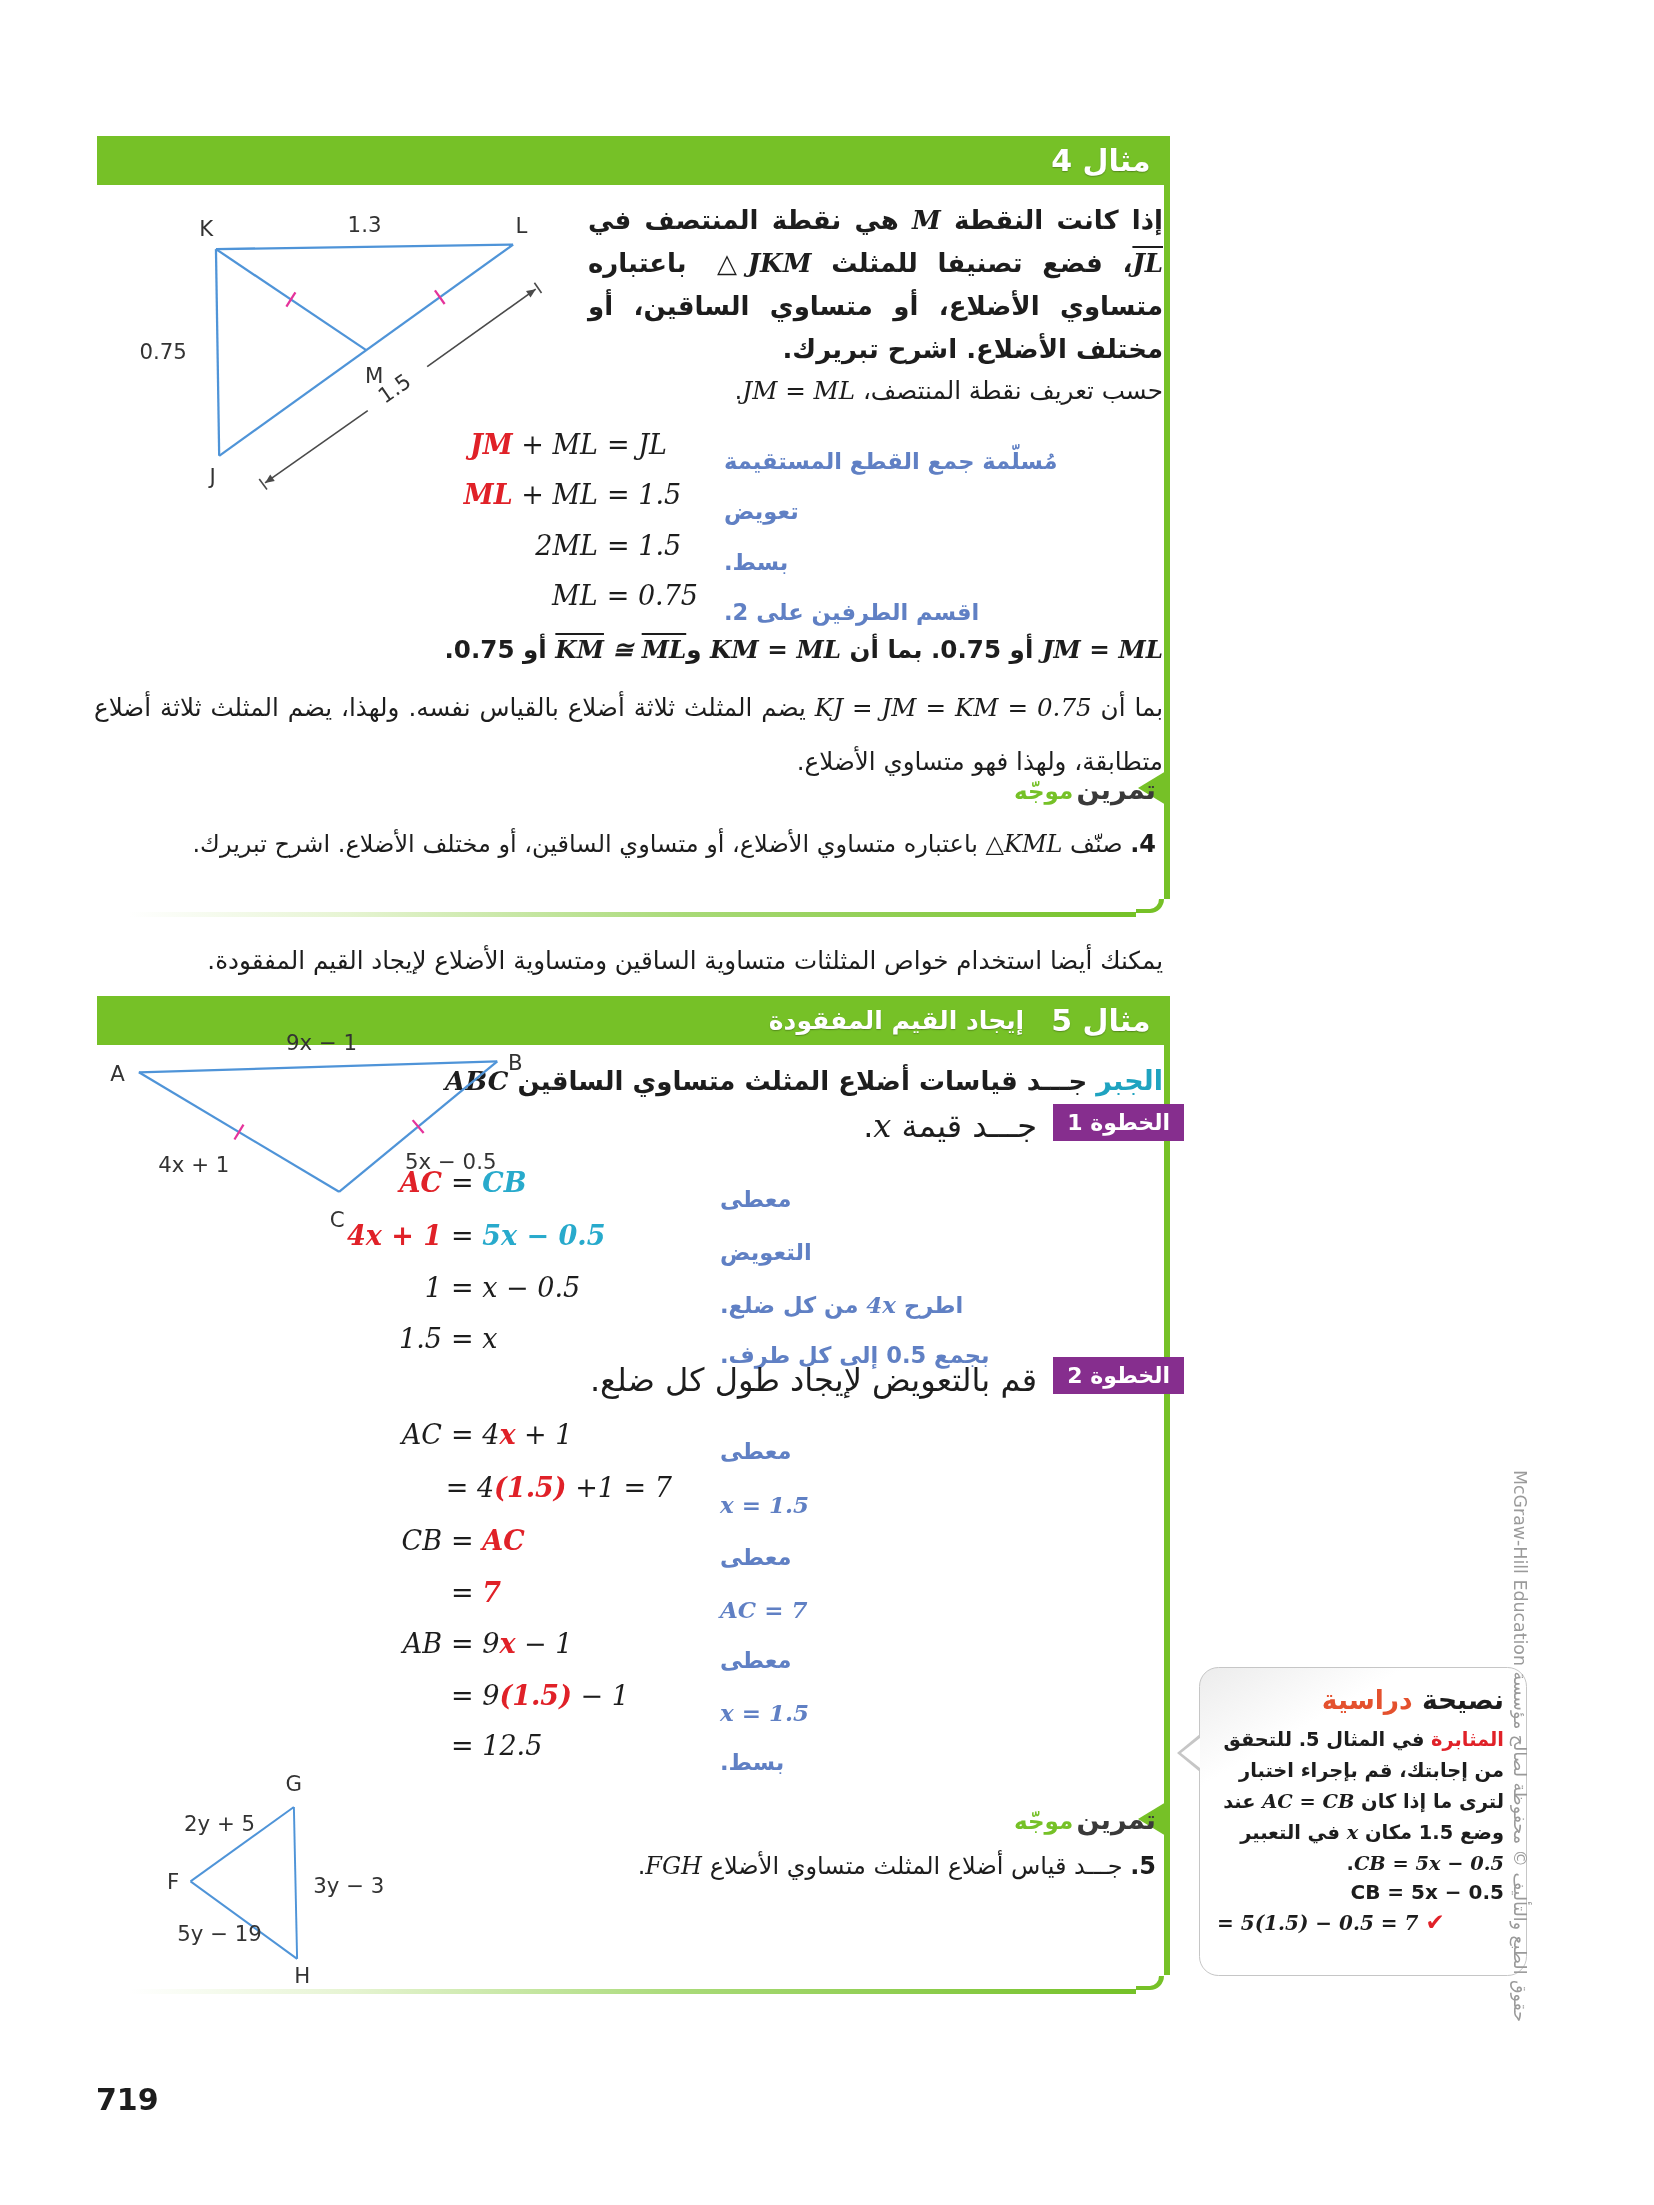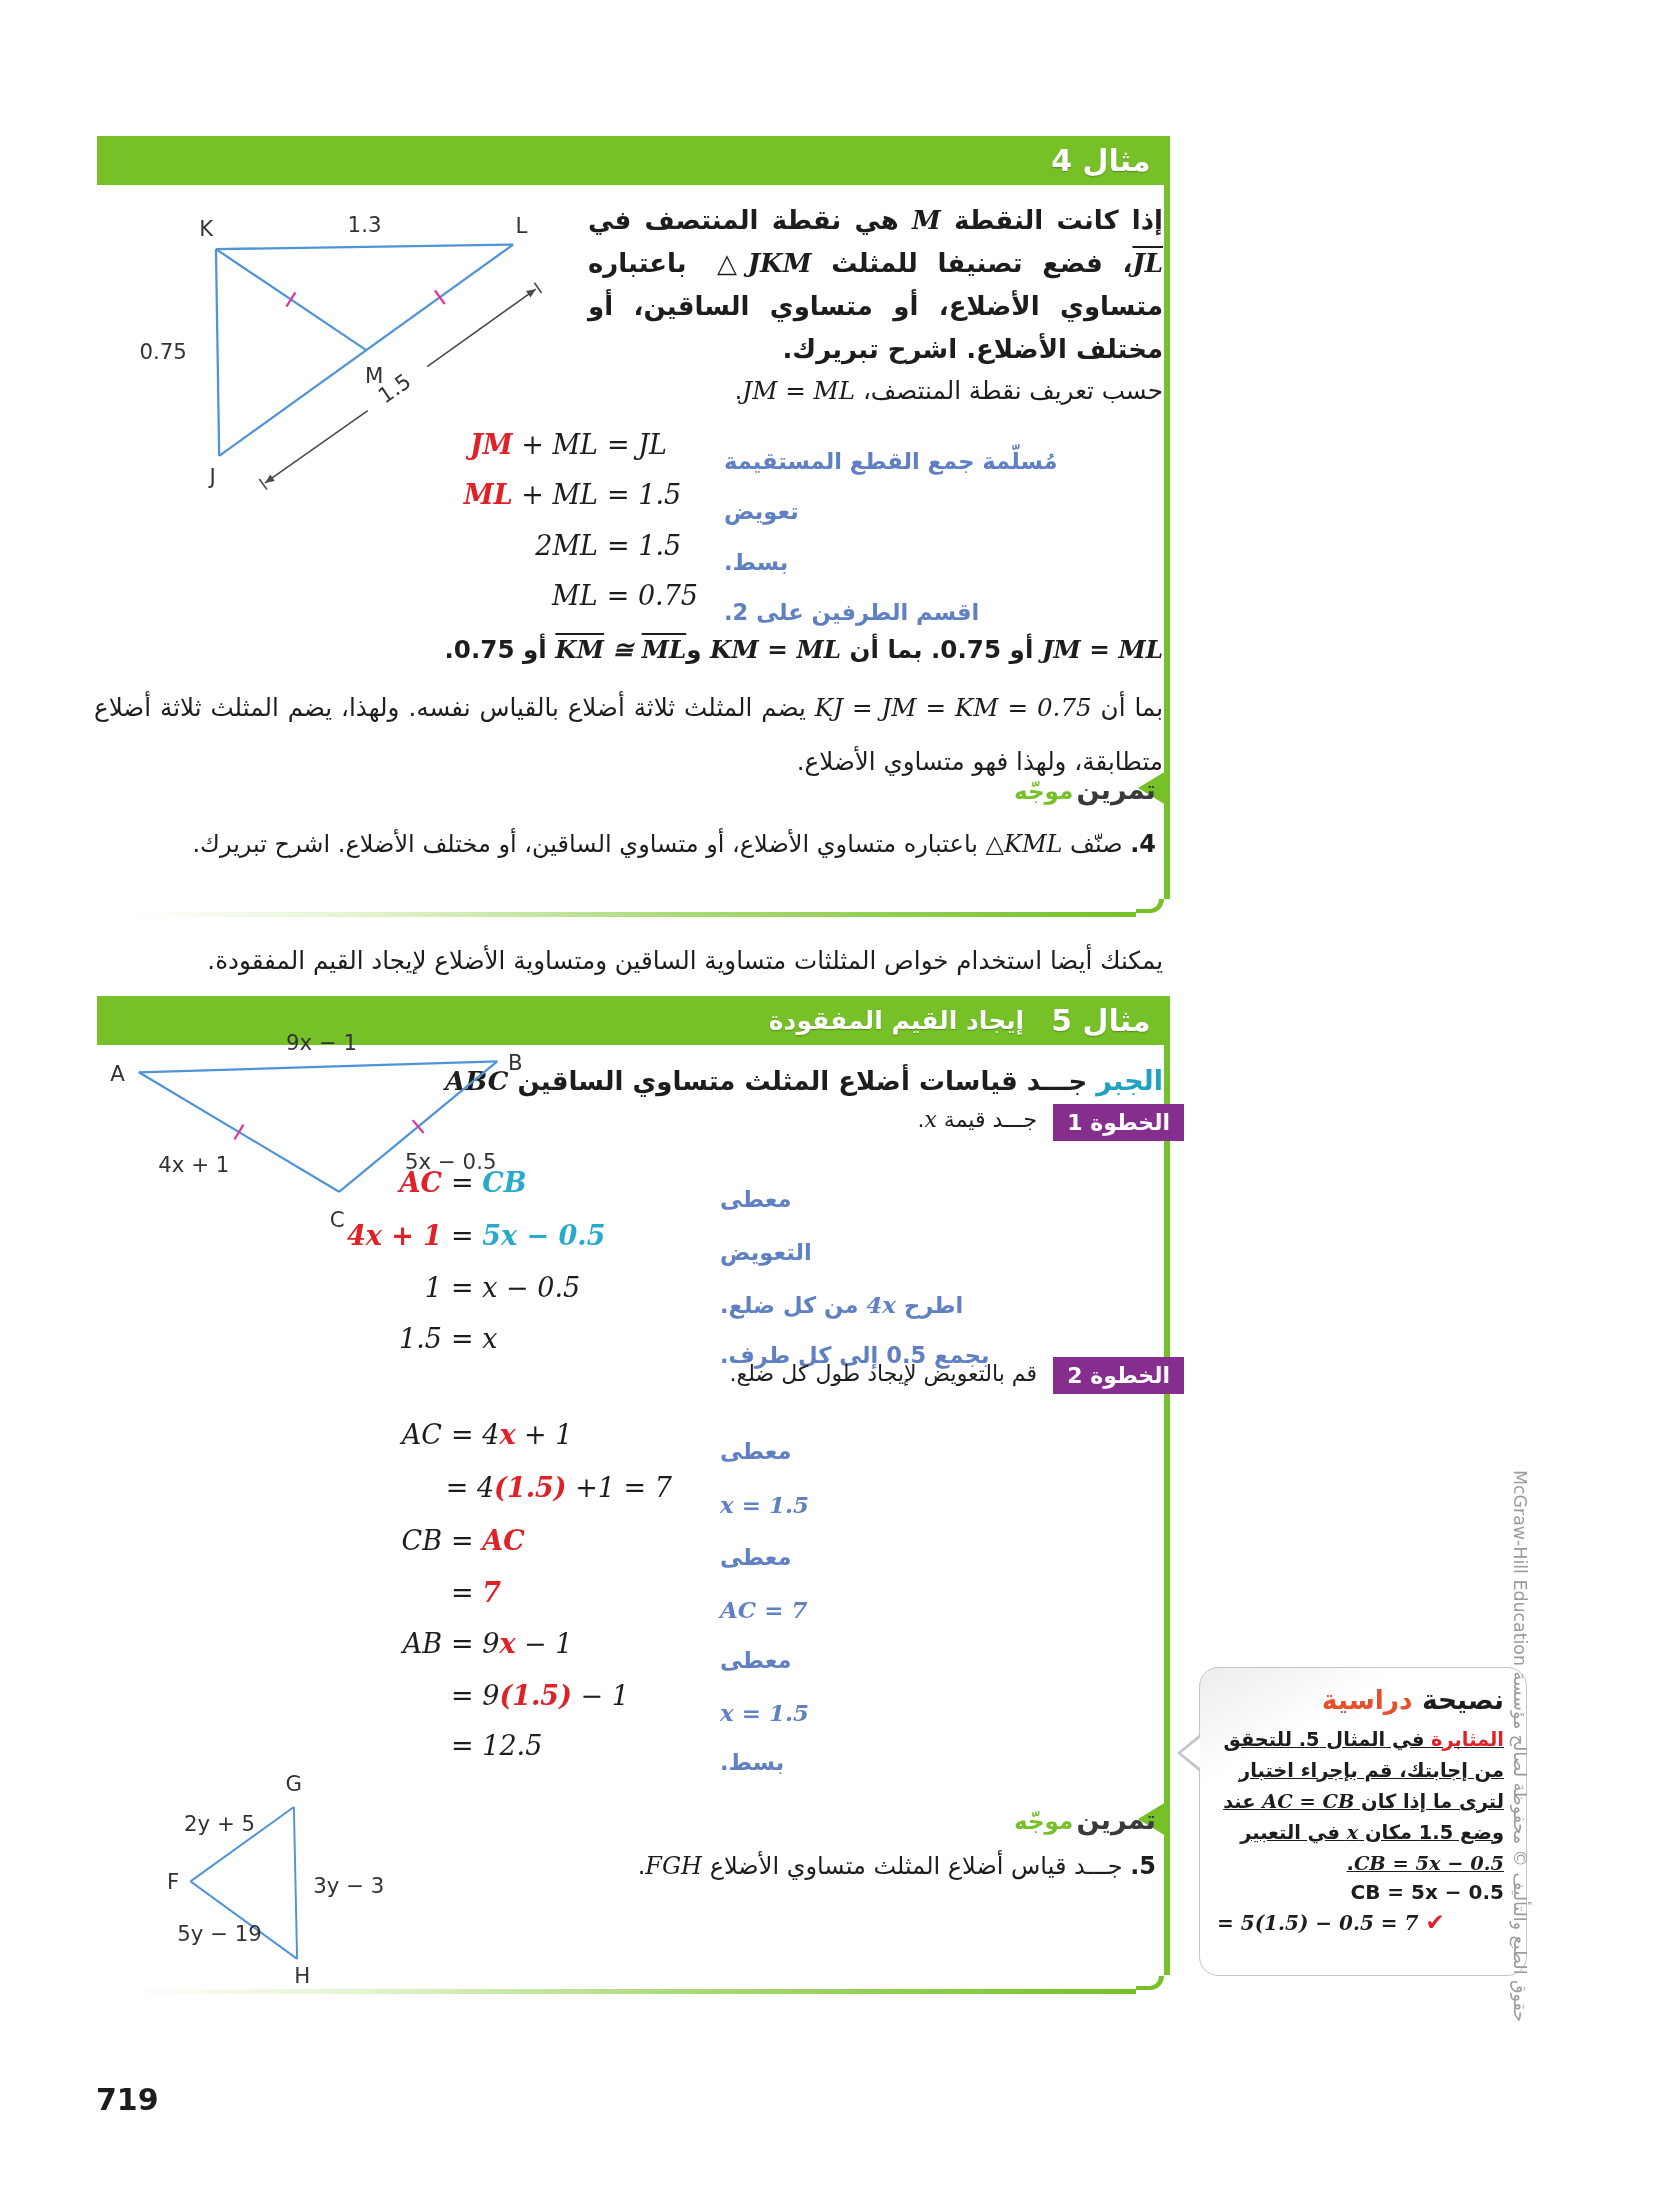--- a/index.html
+++ b/index.html
@@ -58,32 +58,32 @@
   
   .ghead{direction:rtl;white-space:nowrap;}
   .ghead .g1{font-size:27px;font-weight:bold;color:#3a3a3a;}
   .ghead .g2{font-size:23px;font-weight:bold;color:var(--green);margin-top:36px;}
   .gitem{direction:rtl;font-size:24px;white-space:nowrap;}
   .gitem b{font-weight:bold;}
 
   
   .stepbox{background:var(--purple);color:#fff;font-weight:bold;font-size:22px;
            padding:5.8px 14.2px;white-space:nowrap;}
-  .steptext{font-size:22px;direction:rtl;white-space:nowrap;}
+  .steptext{font-size:32px;direction:rtl;white-space:nowrap;}
 
   
   .algline{direction:rtl;white-space:nowrap;font-size:26px;font-weight:bold;}
   .algline .alg{color:var(--teal);font-size:27px;}
 
   
   .tipbox{left:1199px;top:1667px;width:328px;height:309px;background:linear-gradient(150deg,#ececec 0%,#ffffff 24%);
           border:1.9px solid #c6c6c6;border-radius:19.4px;padding:15.5px 22px 13px 17px;}
   .tiptitle{direction:rtl;font-size:26.5px;font-weight:bold;margin-bottom:9px;}
   .tiptitle .t2{color:#e4512e;}
-  .tipbody{direction:rtl;font-size:19.4px;font-weight:bold;line-height:1.6;text-decoration:underline;}
+  .tipbody{direction:rtl;font-size:19.4px;font-weight:bold;line-height:1.6;}
   .tipbody .math{font-size:19.4px;}
   .tipeq1{direction:ltr;text-align:right;font-size:20px;font-weight:bold;margin-top:1.3px;}
   .tipeq2{direction:ltr;text-align:left;font-size:20px;font-weight:bold;margin-top:5.2px;}
   .tipeq2 .chk{font-size:23px;}
   .tail-o,.tail-i{position:absolute;width:0;height:0;}
   .tail-o{left:-23px;top:66px;border-top:19.4px solid transparent;border-bottom:19.4px solid transparent;
           border-right:23px solid #c6c6c6;}
   .tail-i{left:-19px;top:70px;border-top:15.5px solid transparent;border-bottom:15.5px solid transparent;
           border-right:19.4px solid #ffffff;}
 

